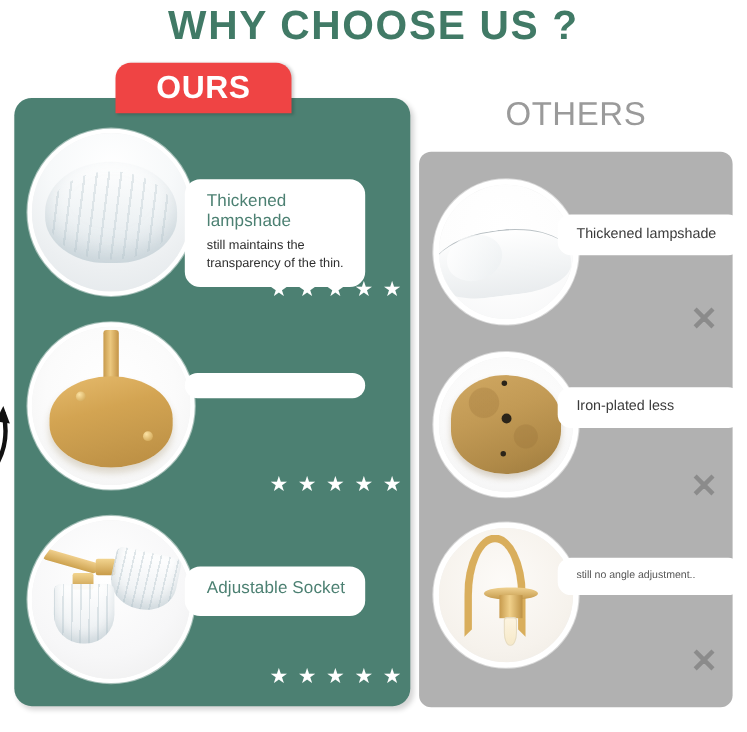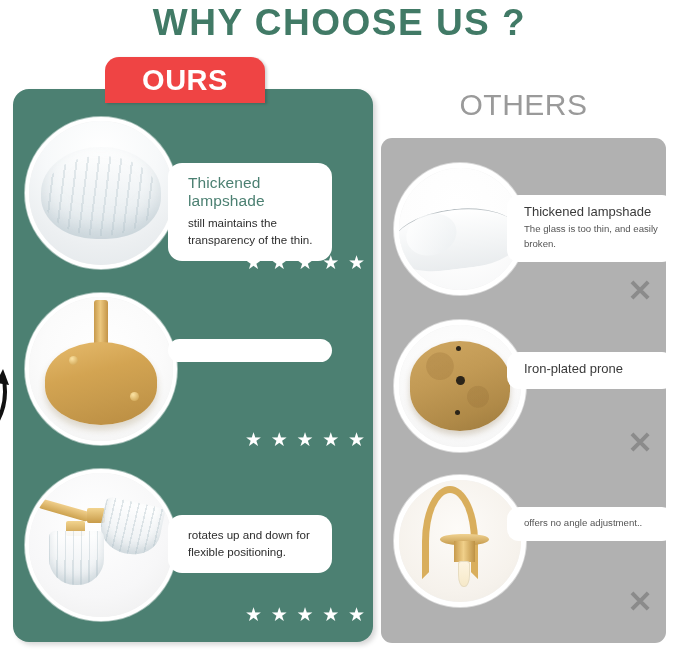--- a/index.html
+++ b/index.html
@@ -371,66 +371,65 @@
       <div class="cap c1"></div>
       <div class="bell b1"></div>
     </div>
   </div>
   <svg class="rot-arrow" width="110" height="110" viewBox="0 0 110 110">
     <path d="M96 22 C104 56, 86 92, 48 96" fill="none" stroke="#111111" stroke-width="4"></path>
     <polygon points="96,16 102,32 89,30" fill="#111111"></polygon>
     <polygon points="42,90 56,98 44,103" fill="#111111"></polygon>
   </svg>
   <div class="bubble">
-    <p>rotates up and down for flexible positioning.</p>
+    <h3>Adjustable Socket</h3>
   </div>
   <div class="stars">
     <span>★</span>
     <span>★</span>
     <span>★</span>
     <span>★</span>
     <span>★</span>
   </div>
 </div>
 
 <div class="others-title">OTHERS</div>
 <div class="others-panel"></div>
 
 <div class="others-row r0">
   <div class="photo-circle o">
     <div class="photo-inner glass-dome"></div>
   </div>
   <div class="bubble-o">
     <h3>Thickened lampshade</h3>
-    <p>The glass is too thin, and easily broken.</p>
   </div>
   <div class="xmark">✕</div>
 </div>
 
 <div class="others-row r1">
   <div class="photo-circle o">
     <div class="photo-inner brass-bad">
       <div class="disc"></div>
       <div class="hole h2"></div>
       <div class="hole h1"></div>
       <div class="hole h3"></div>
     </div>
   </div>
   <div class="bubble-o">
-    <h3>Iron-plated prone</h3>
+    <h3>Iron-plated less</h3>
   </div>
   <div class="xmark">✕</div>
 </div>
 
 <div class="others-row r2">
   <div class="photo-circle o">
     <div class="photo-inner socket-fixed">
       <div class="neck"></div>
       <div class="plate"></div>
       <div class="barrel"></div>
       <div class="bulb"></div>
     </div>
   </div>
   <div class="bubble-o">
-    <p>offers no angle adjustment..</p>
+    <p>still no angle adjustment..</p>
   </div>
   <div class="xmark">✕</div>
 </div>
 
 </body></html>

